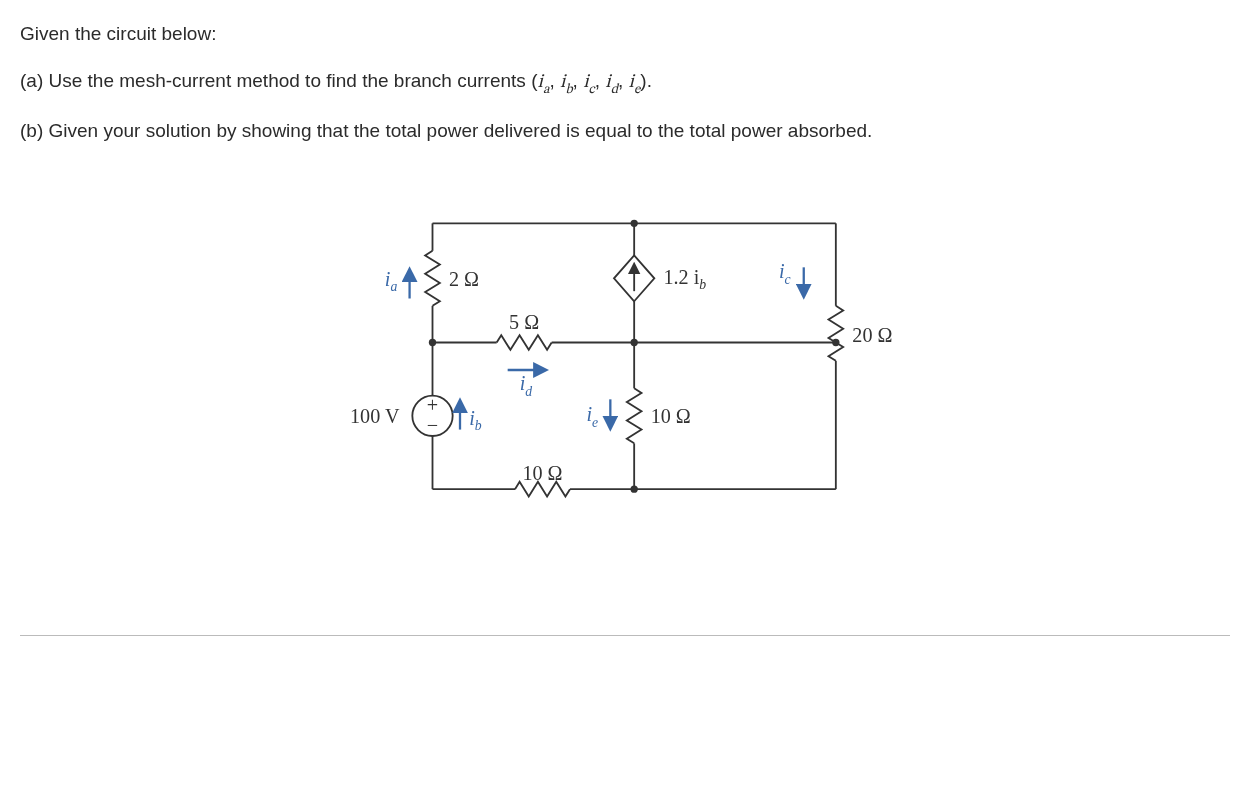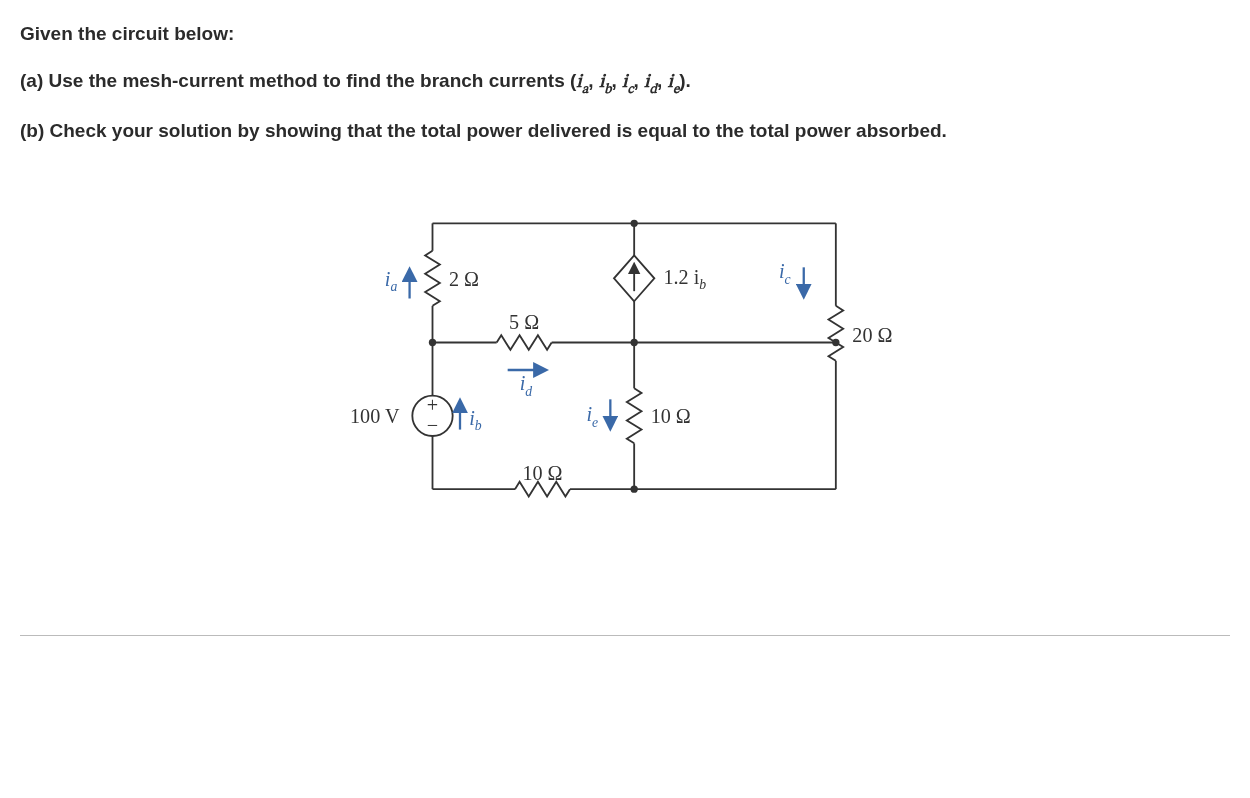--- a/index.html
+++ b/index.html
@@ -5,21 +5,21 @@
   body {
     margin: 0;
     padding: 20px 20px 30px 20px;
     font-family: "Segoe UI", -apple-system, "Helvetica Neue", Arial, sans-serif;
     color: #2b2b2b;
     font-size: 19px;
     font-weight: 400;
     background: #fff;
     width: 1210px;
   }
-  p { margin: 0 0 18px 0; line-height: 1.5; font-weight: bold; }
+  p { margin: 0 0 18px 0; line-height: 1.5; }
   .math-i { font-family: "Cambria Math", "STIX Two Math", "Latin Modern Math", Georgia, serif; font-style: italic; }
   .sub { font-size: 0.72em; font-style: italic; vertical-align: sub; position: relative; top: 0.1em; }
   .circuit-wrap {
     width: 100%;
     display: flex;
     justify-content: center;
     margin-top: 40px;
   }
   svg { display:block; }
   .wire { stroke:#333; stroke-width:2; fill:none; }
@@ -31,21 +31,21 @@
 </style>
 </head>
 <body>
 
 <p>Given the circuit below:</p>
 
 <p>
   <span>(a) Use the mesh-current method to find the branch currents (</span><span class="math-i">i</span><span class="math-i sub">a</span>, <span class="math-i">i</span><span class="math-i sub">b</span>, <span class="math-i">i</span><span class="math-i sub">c</span>, <span class="math-i">i</span><span class="math-i sub">d</span>, <span class="math-i">i</span><span class="math-i sub">e</span><span>).</span>
 </p>
 
-<p>(b) Check your solution by showing that the total power delivered is equal to the total power absorbed.</p>
+<p>(b) Given your solution by showing that the total power delivered is equal to the total power absorbed.</p>
 
 <div class="circuit-wrap">
 <svg viewBox="0 0 720 400" width="660" height="370">
   <defs>
     <marker id="arr-blue" viewBox="0 0 10 10" refX="7" refY="5" markerWidth="7" markerHeight="7" orient="auto">
       <path d="M0,0 L10,5 L0,10 z" fill="#3a69a8"></path>
     </marker>
     <marker id="arr-blk" viewBox="0 0 10 10" refX="7" refY="5" markerWidth="7" markerHeight="7" orient="auto">
       <path d="M0,0 L10,5 L0,10 z" fill="#333"></path>
     </marker>

